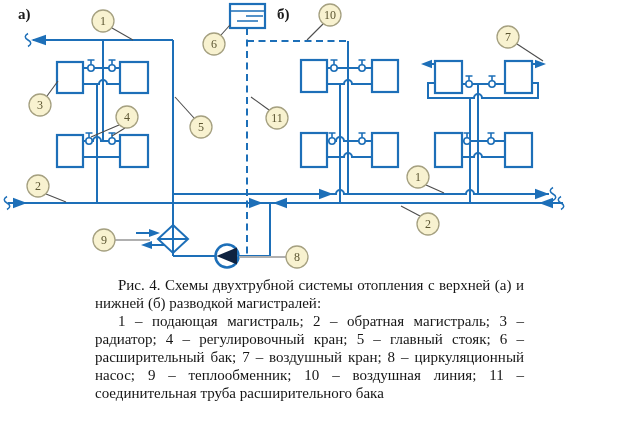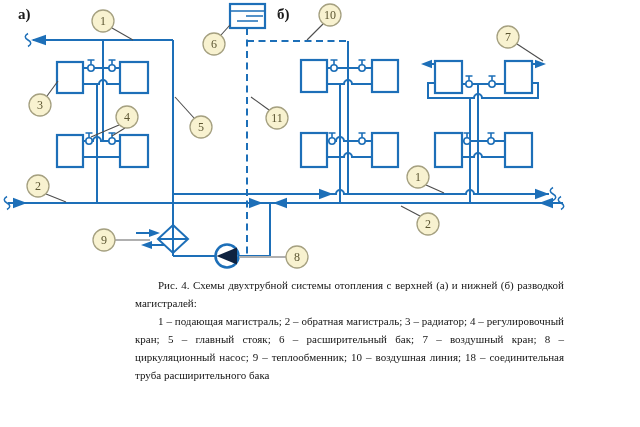--- a/index.html
+++ b/index.html
@@ -16,22 +16,22 @@
   .sq  { stroke:var(--pipe,#1d6fb8); stroke-width:1.5; fill:none; }
   .ld  { stroke:var(--leader,#4d4d4d); stroke-width:1.1; fill:none; }
   .ldg { stroke:var(--leader-gray,#b0b0b0); stroke-width:2.2; fill:none; }
   .co  { fill:var(--callout-fill,#f8f2d0); stroke:var(--callout-border,#a5a080); stroke-width:1.3; }
   .cot { font:12px "Liberation Serif", serif; fill:var(--callout-text,#5c5632); text-anchor:middle; }
   .plabel { font:bold 15px "Liberation Serif", serif; fill:#1a1a1a; }
   .pumpfill { fill:var(--pump-fill,#0e2240); }
 
   
   .caption { position:absolute; left:95px; top:276px; width:429px;
-             font-size:11px; line-height:18px; color:var(--ink,#151515);
-             text-align:justify;margin-left:40px; }
+             font-size:15px; line-height:18px; color:var(--ink,#151515);
+             text-align:justify; }
   .caption p { margin:0; text-indent:23px; }
 </style>
 </head>
 <body>
 
 <div id="page">
 
 <svg width="640" height="278" viewBox="0 0 640 278">
 
   <text class="plabel" x="18" y="19">а)</text>
@@ -248,16 +248,16 @@
     <g>
       <circle class="co" cx="104" cy="240" r="11"></circle>
           <text class="cot" x="104" y="244">9</text>
         </g>
   </g>
 </svg>
 
 
 <div class="caption">
   <p>Рис. 4. Схемы двухтрубной системы отопления с верхней (а) и нижней (б) разводкой магистралей:</p>
-  <p>1 – подающая магистраль; 2 – обратная магистраль; 3 – радиатор; 4 – регулировочный кран; 5 – главный стояк; 6 – расширительный бак; 7 – воздушный кран; 8 – циркуляционный насос; 9 – теплообменник; 10 – воздушная линия; 18 – соединительная труба расширительного бака</p>
+  <p>1 – подающая магистраль; 2 – обратная магистраль; 3 – радиатор; 4 – регулировочный кран; 5 – главный стояк; 6 – расширительный бак; 7 – воздушный кран; 8 – циркуляционный насос; 9 – теплообменник; 10 – воздушная линия; 11 – соединительная труба расширительного бака</p>
 </div>
 
 </div>
 
 </body></html>

